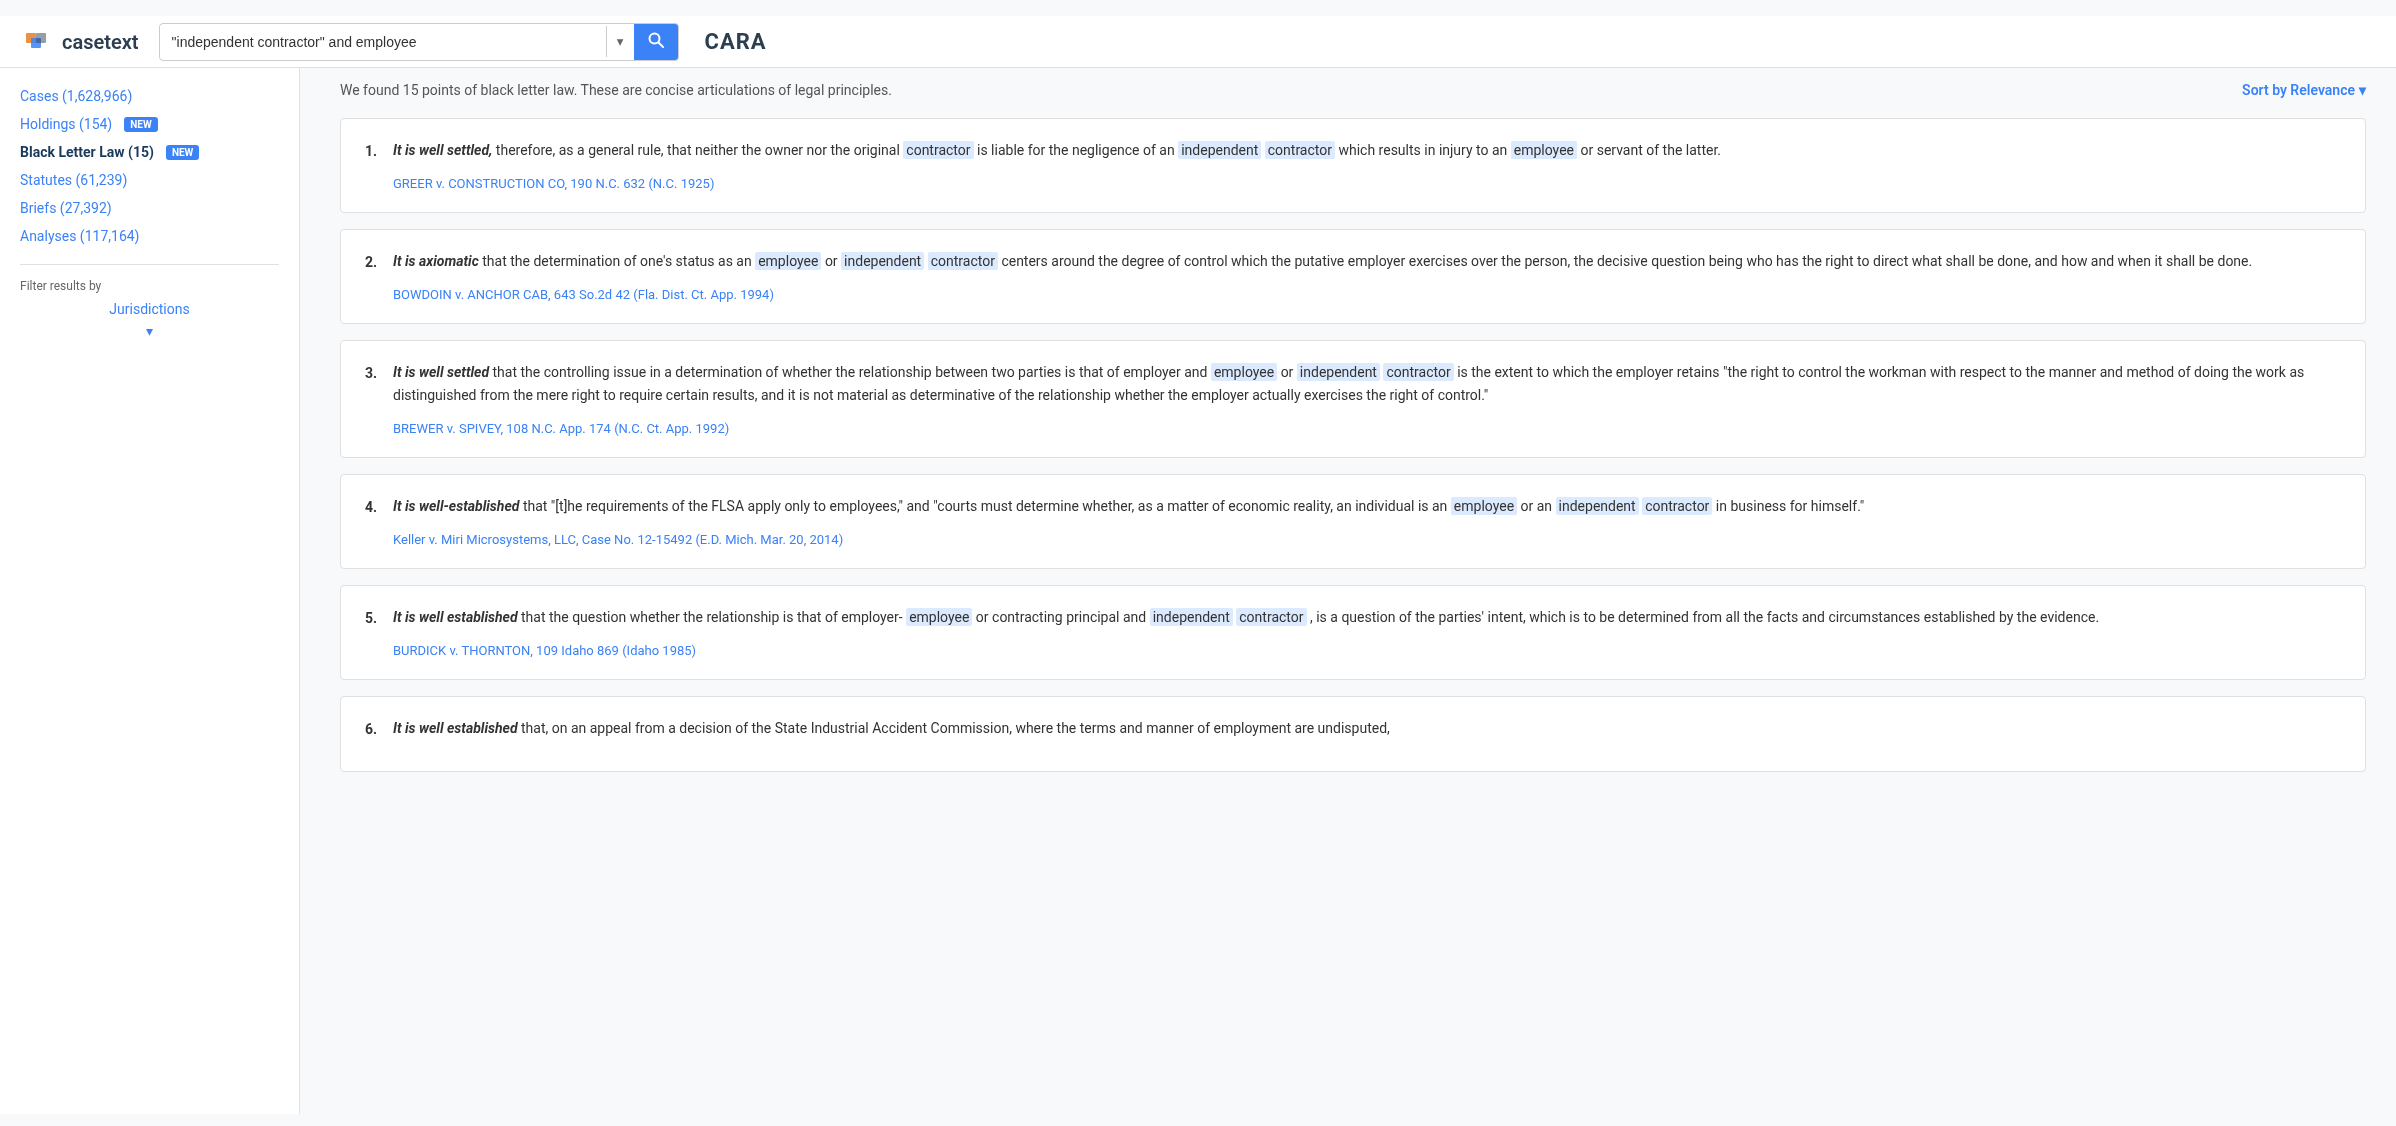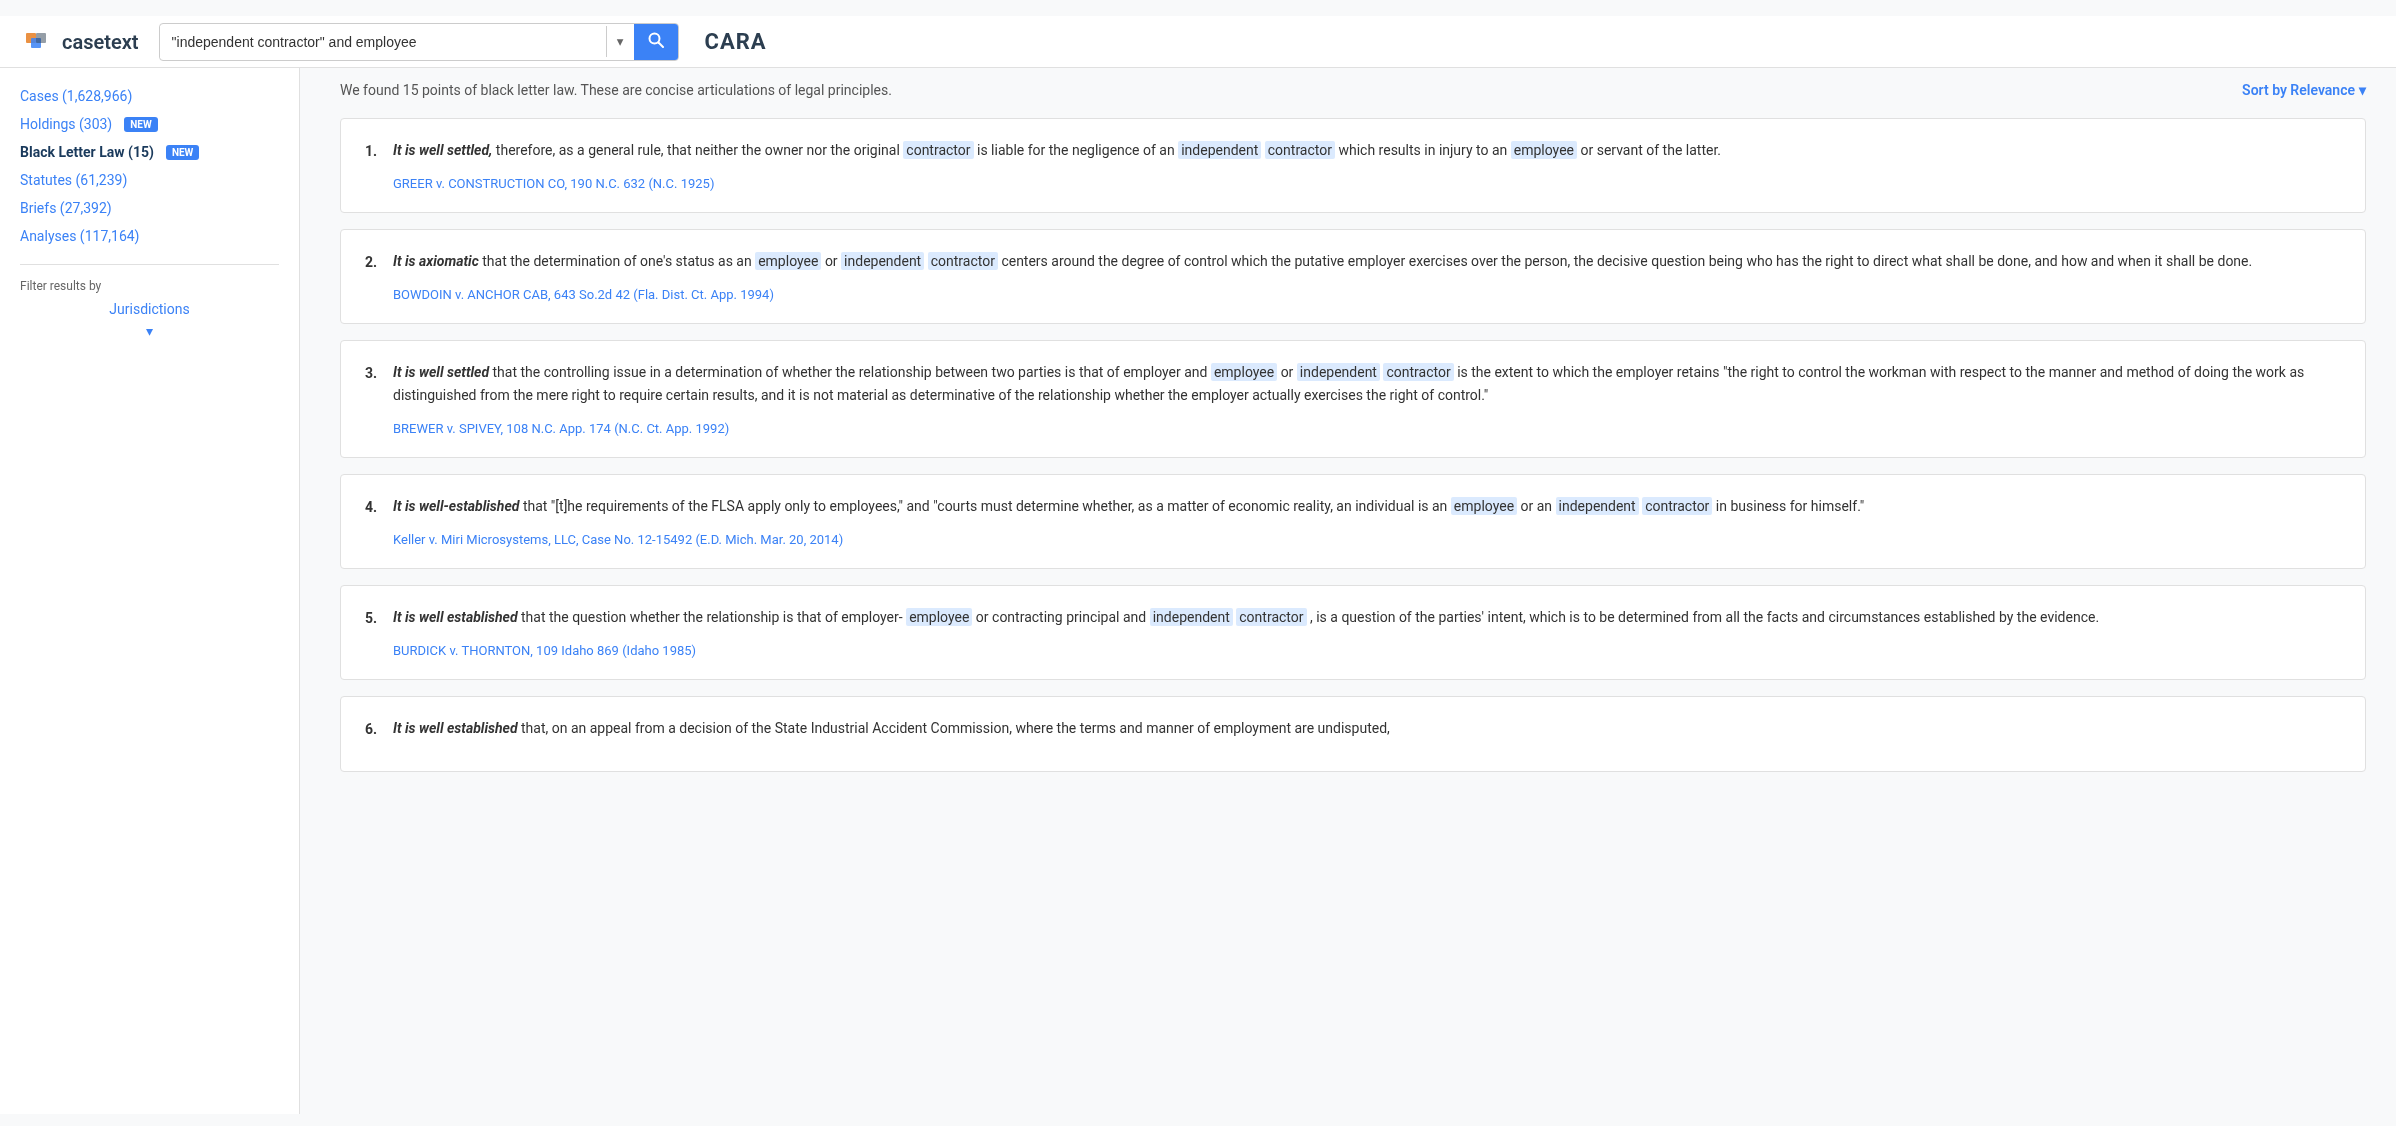--- a/index.html
+++ b/index.html
@@ -265,21 +265,21 @@
 </header>
 
 <div class="page-body">
 
   <aside class="sidebar">
     <div>
       <a class="sidebar-item">
         <span>Cases (1,628,966)</span>
       </a>
       <a class="sidebar-item">
-        <span>Holdings (303)</span>
+        <span>Holdings (154)</span>
         <span class="badge-new">NEW</span>
       </a>
       <a class="sidebar-item active">
         <span>Black Letter Law (15)</span>
         <span class="badge-new">NEW</span>
       </a>
       <a class="sidebar-item">
         <span>Statutes (61,239)</span>
       </a>
       <a class="sidebar-item">

